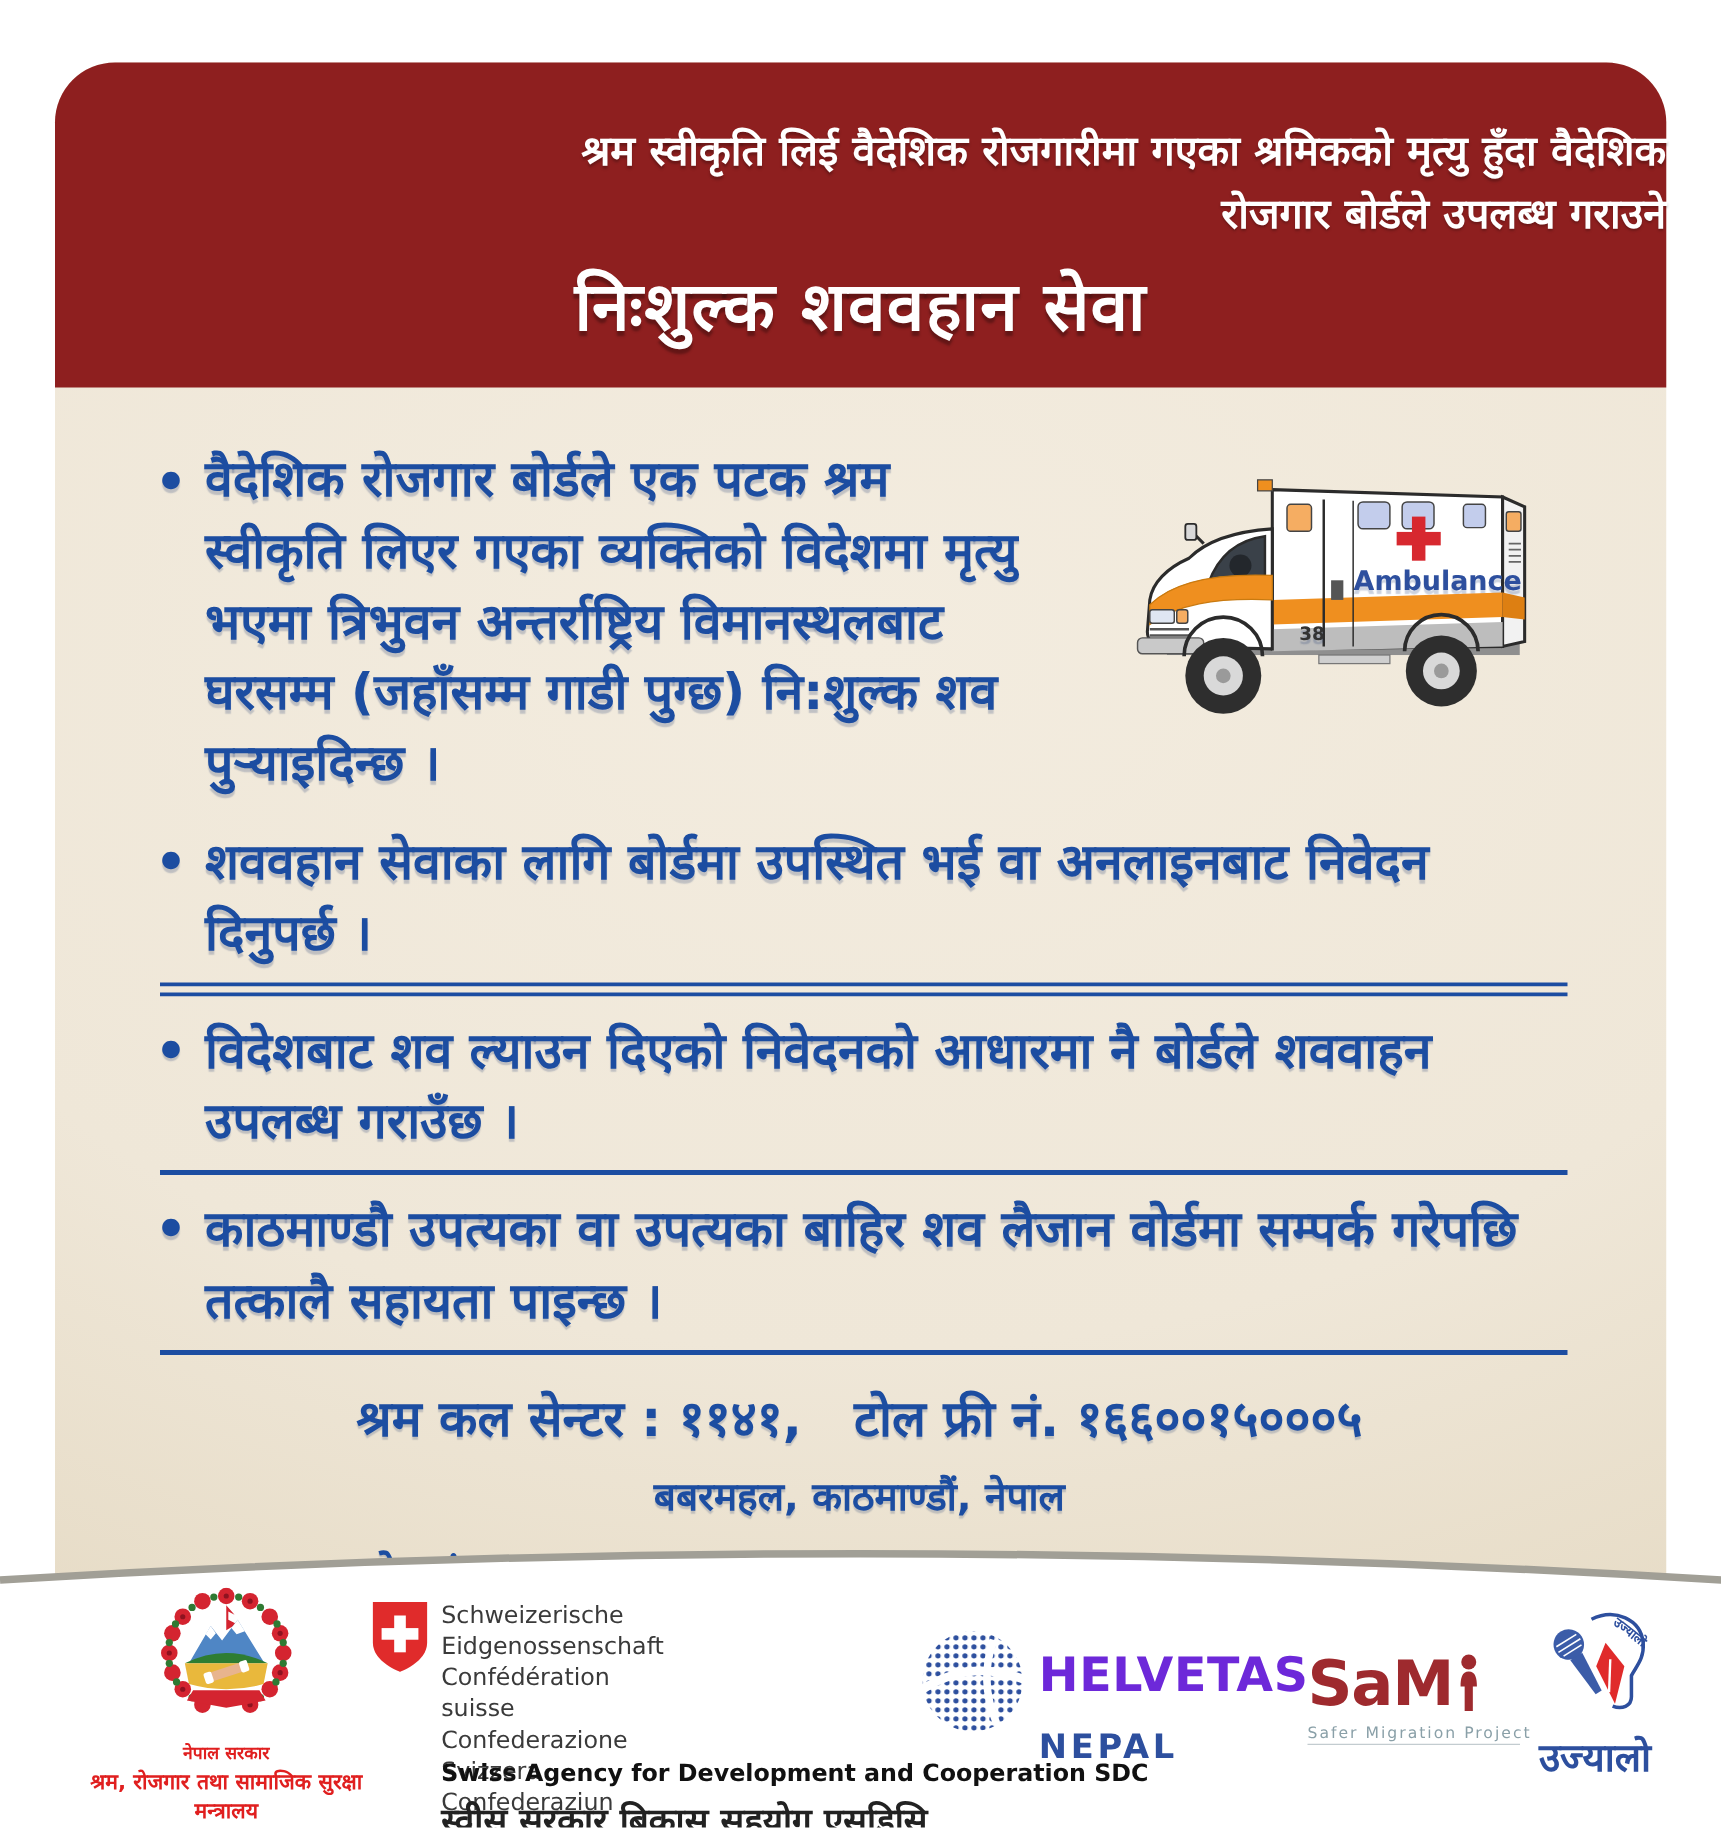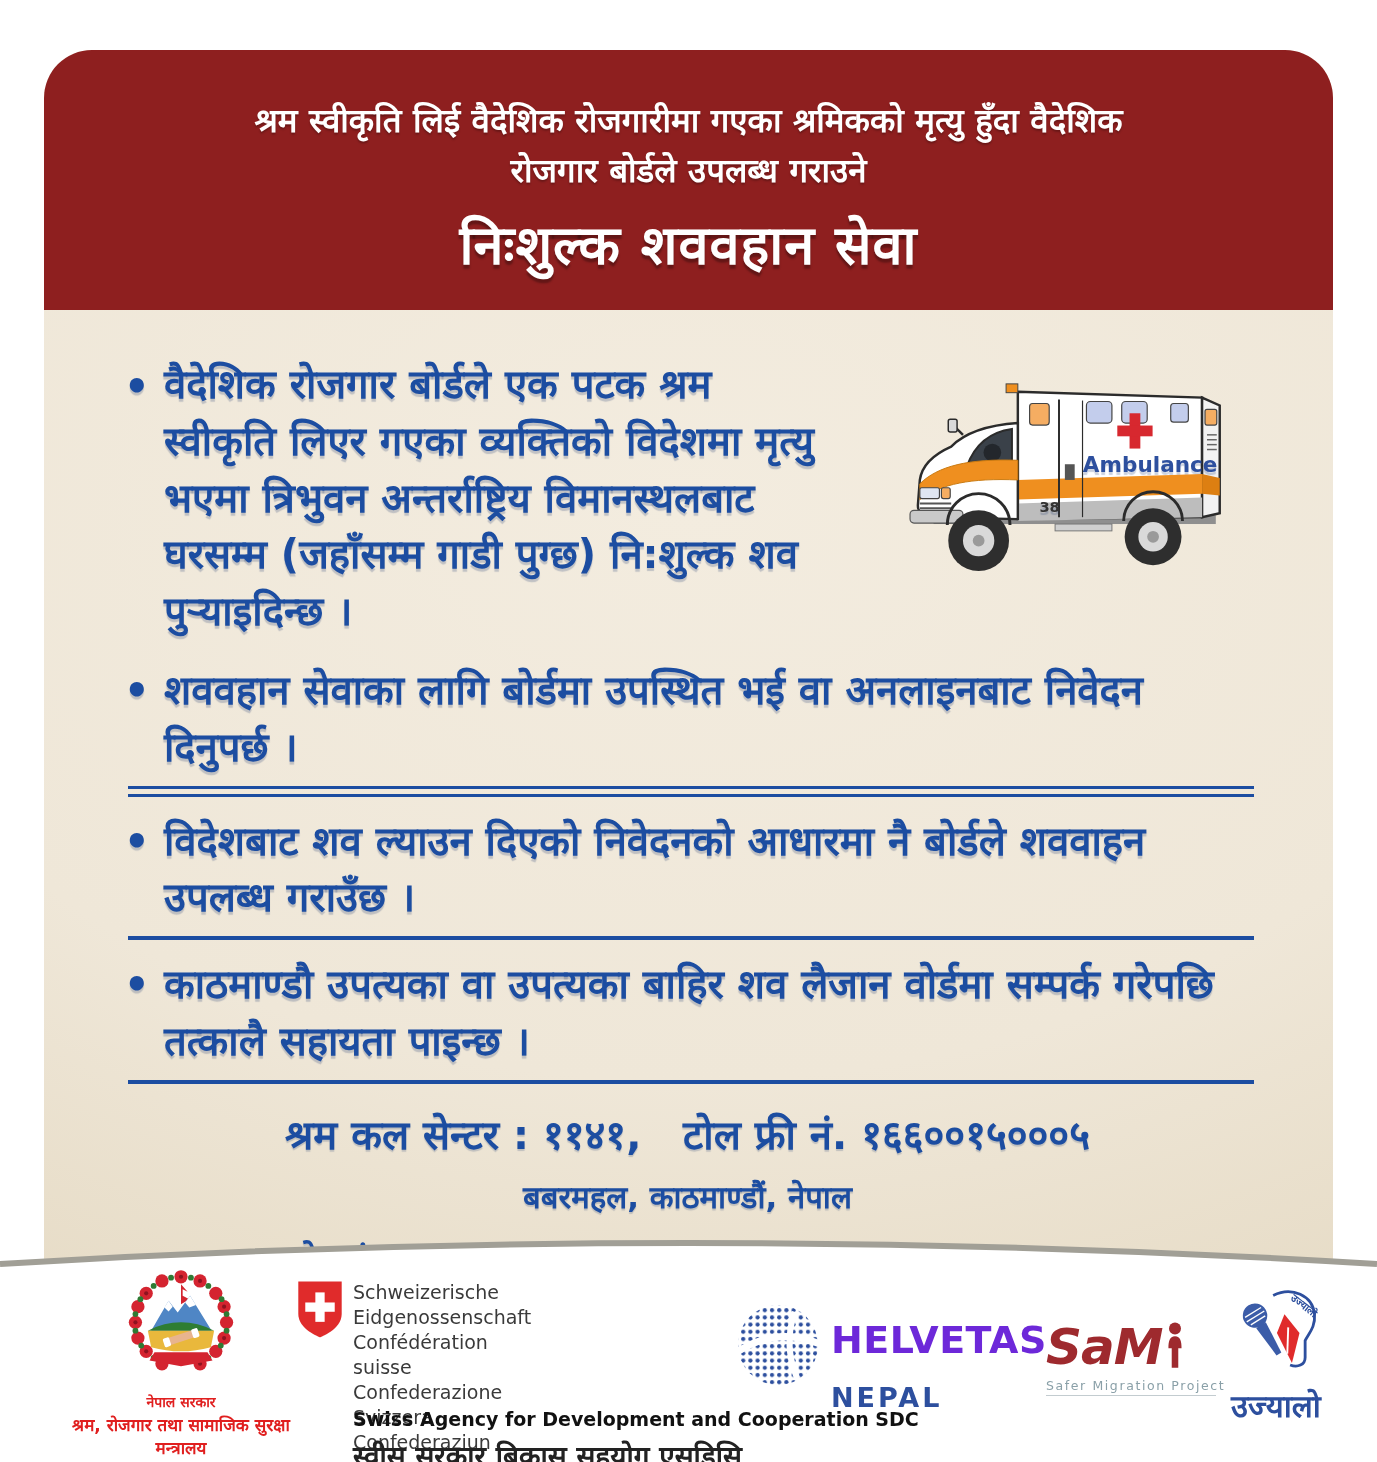--- a/index.html
+++ b/index.html
@@ -12,21 +12,21 @@
     position:absolute;left:44px;top:50px;width:1289px;height:1216px;
     box-sizing:border-box;
     background:radial-gradient(ellipse 120% 85% at 50% 38%, #f3ecdf 0%, #efe7d8 55%, #e3d7bf 100%);
     border-radius:48px 48px 0 0;
   }
   .header-banner{
     height:260px;box-sizing:border-box;
     background:#8e1f1f;border-radius:48px 48px 0 0;
     color:#ffffff;text-align:center;padding-top:46px;
   }
-  .header-sub{font-size:33px;font-weight:600;line-height:1.52;text-shadow:0 2px 2px rgba(0,0,0,.25);}
+  .header-sub{font-size:33px;font-weight:600;line-height:1.52;text-shadow:0 2px 2px rgba(0,0,0,.25);text-align:right;}
   .header-title{font-size:54px;font-weight:800;margin-top:10px;letter-spacing:1px;text-shadow:0 4px 2px rgba(0,0,0,.3);}
   .content{padding:46px 78px 0 76px;color:#1c4da1;}
   .bullet{
     position:relative;padding-left:44px;
     font-size:40px;font-weight:700;line-height:1.42;
     text-shadow:0 3px 1px rgba(16,45,105,.22);
   }
   .bullet::before{content:"\2022";position:absolute;left:4px;top:0;}
   .bullet.first{overflow:hidden;margin-bottom:22px;}
   .bullet.first::before{top:2px;}
@@ -52,21 +52,21 @@
   .nepal-block .g2{font-size:17px;font-weight:800;margin-top:2px;}
   .sdc-block{left:295px;top:18px;}
   .sdc-text{position:absolute;left:58px;top:0px;color:#3a3a3a;font-size:19px;line-height:25px;}
   .sdc-agency{position:absolute;left:58px;top:128px;color:#111;font-size:19px;font-weight:700;white-space:nowrap;}
   .sdc-agency-np{position:absolute;left:58px;top:156px;color:#222;font-size:28px;font-weight:600;white-space:nowrap;}
   .helvetas-block{left:733px;top:38px;}
   .helvetas-text{position:absolute;left:98px;top:18px;}
   .helvetas-name{font-size:38px;font-weight:800;color:#6d28d9;letter-spacing:.5px;}
   .helvetas-country{font-size:27px;font-weight:600;color:#2d4f9e;letter-spacing:3px;margin-top:20px;}
   .sami-block{left:1046px;top:60px;width:170px;}
-  .sami-row{display:flex;align-items:flex-start;font-style:italic;}
+  .sami-row{display:flex;align-items:center;}
   .sami-word{font-size:50px;font-weight:800;color:#9e2a2e;line-height:1;letter-spacing:-1px;}
   .sami-tag{font-size:12.5px;color:#8aa0a8;letter-spacing:1.6px;margin-top:6px;border-bottom:1px solid #c3ccd0;padding-bottom:2px;white-space:nowrap;}
   .ujyaalo-block{left:1208px;top:24px;width:136px;text-align:center;}
   .ujyaalo-name{font-size:31px;font-weight:800;color:#2d4f9e;margin-top:0px;}
 </style>
 </head>
 <body>
 
 <div>
 

